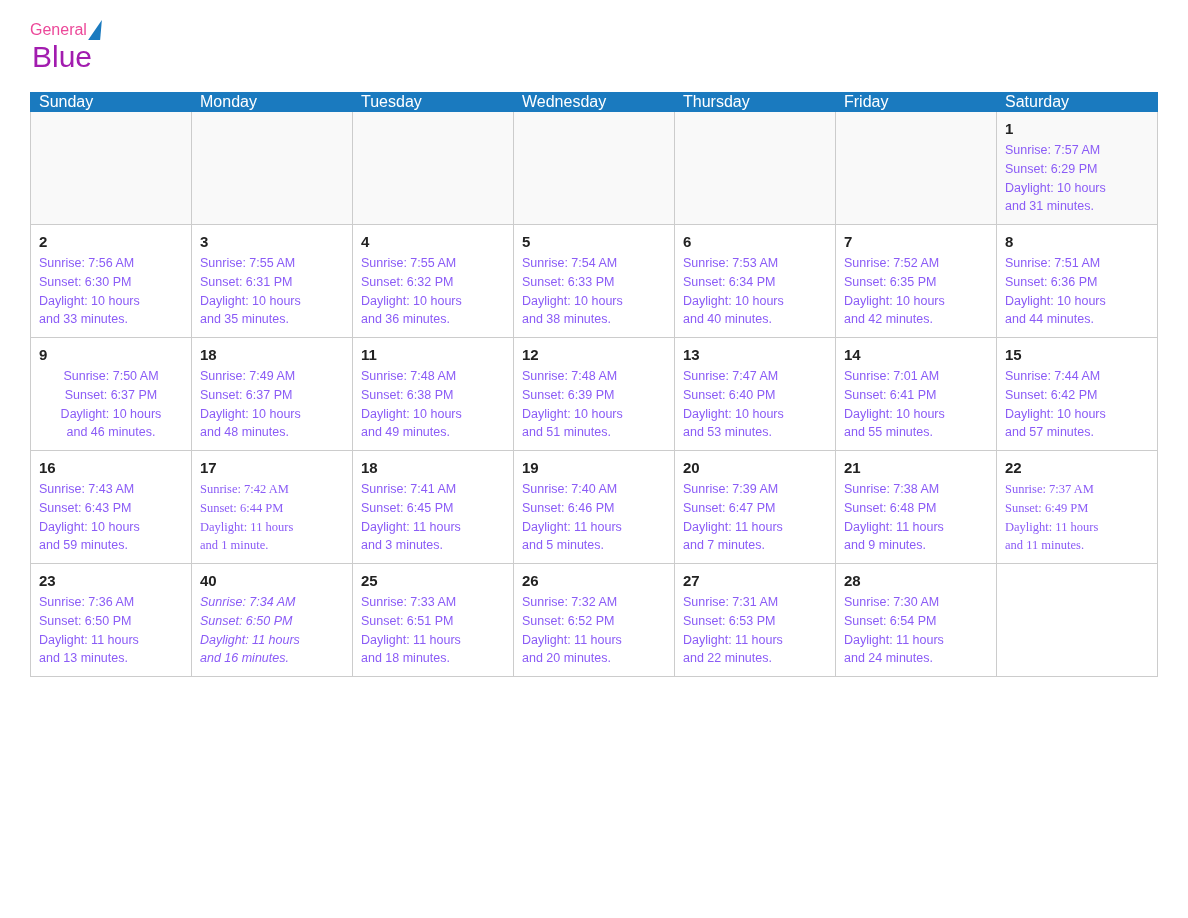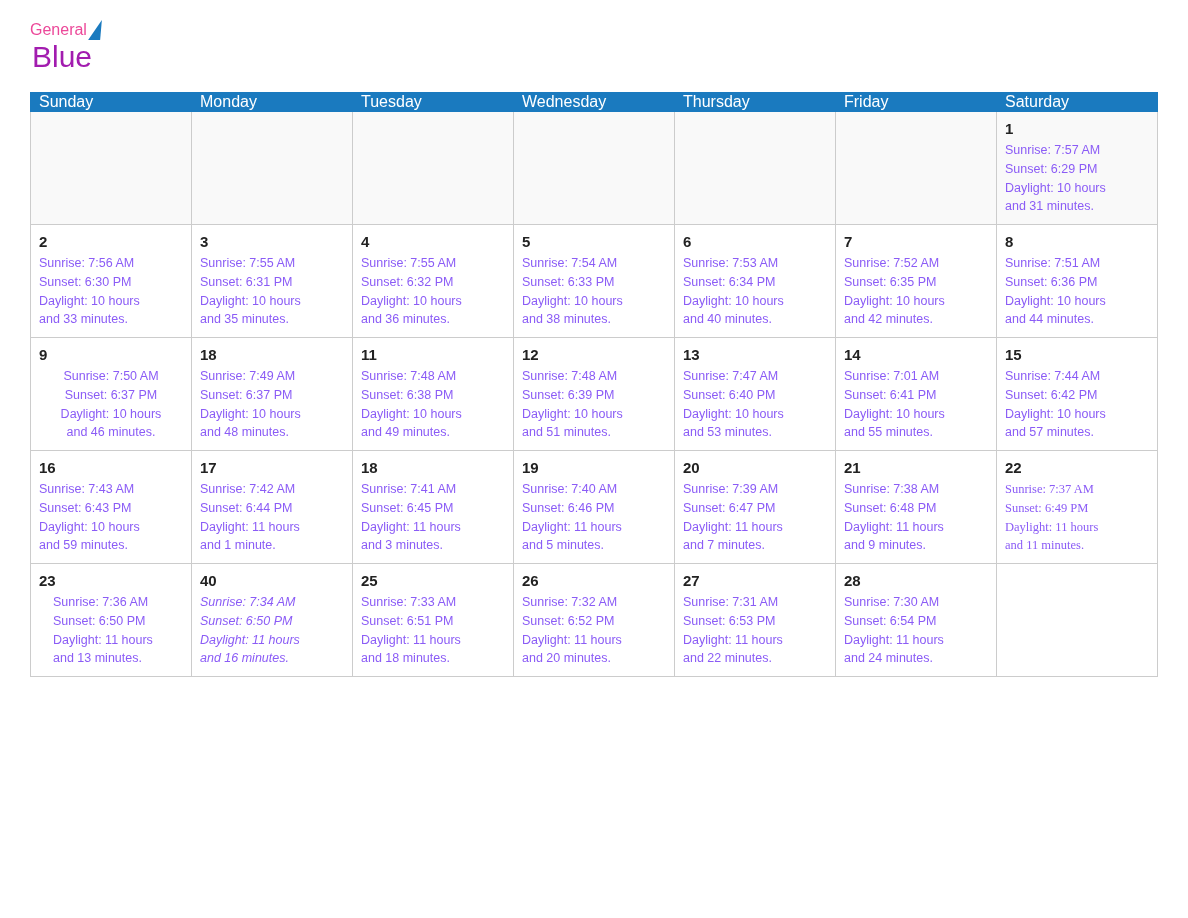--- a/index.html
+++ b/index.html
@@ -254,21 +254,21 @@
       <tr>
         <td>
           <span class="day-number">16</span>
           <div class="day-info" style="white-space: pre-line;">Sunrise: 7:43 AM
 Sunset: 6:43 PM
 Daylight: 10 hours
 and 59 minutes.</div>
         </td>
         <td>
           <span class="day-number">17</span>
-          <div class="day-info" style="white-space: pre-line;">Sunrise: 7:42 AM
+          <div class="day-info" style="white-space: pre-line; font-family: Liberation Serif, serif;">Sunrise: 7:42 AM
 Sunset: 6:44 PM
 Daylight: 11 hours
 and 1 minute.</div>
         </td>
         <td>
           <span class="day-number">18</span>
           <div class="day-info" style="white-space: pre-line;">Sunrise: 7:41 AM
 Sunset: 6:45 PM
 Daylight: 11 hours
 and 3 minutes.</div>
@@ -298,21 +298,21 @@
           <span class="day-number">22</span>
           <div class="day-info" style="white-space: pre-line; font-family: Liberation Serif, serif;">Sunrise: 7:37 AM
 Sunset: 6:49 PM
 Daylight: 11 hours
 and 11 minutes.</div>
         </td>
       </tr>
       <tr>
         <td>
           <span class="day-number">23</span>
-          <div class="day-info" style="white-space: pre-line; margin-left: 14px;">Sunrise: 7:36 AM
+          <div class="day-info" style="white-space: pre-line;">Sunrise: 7:36 AM
 Sunset: 6:50 PM
 Daylight: 11 hours
 and 13 minutes.</div>
         </td>
         <td>
           <span class="day-number">40</span>
           <div class="day-info" style="white-space: pre-line; font-style: italic;">Sunrise: 7:34 AM
 Sunset: 6:50 PM
 Daylight: 11 hours
 and 16 minutes.</div>

